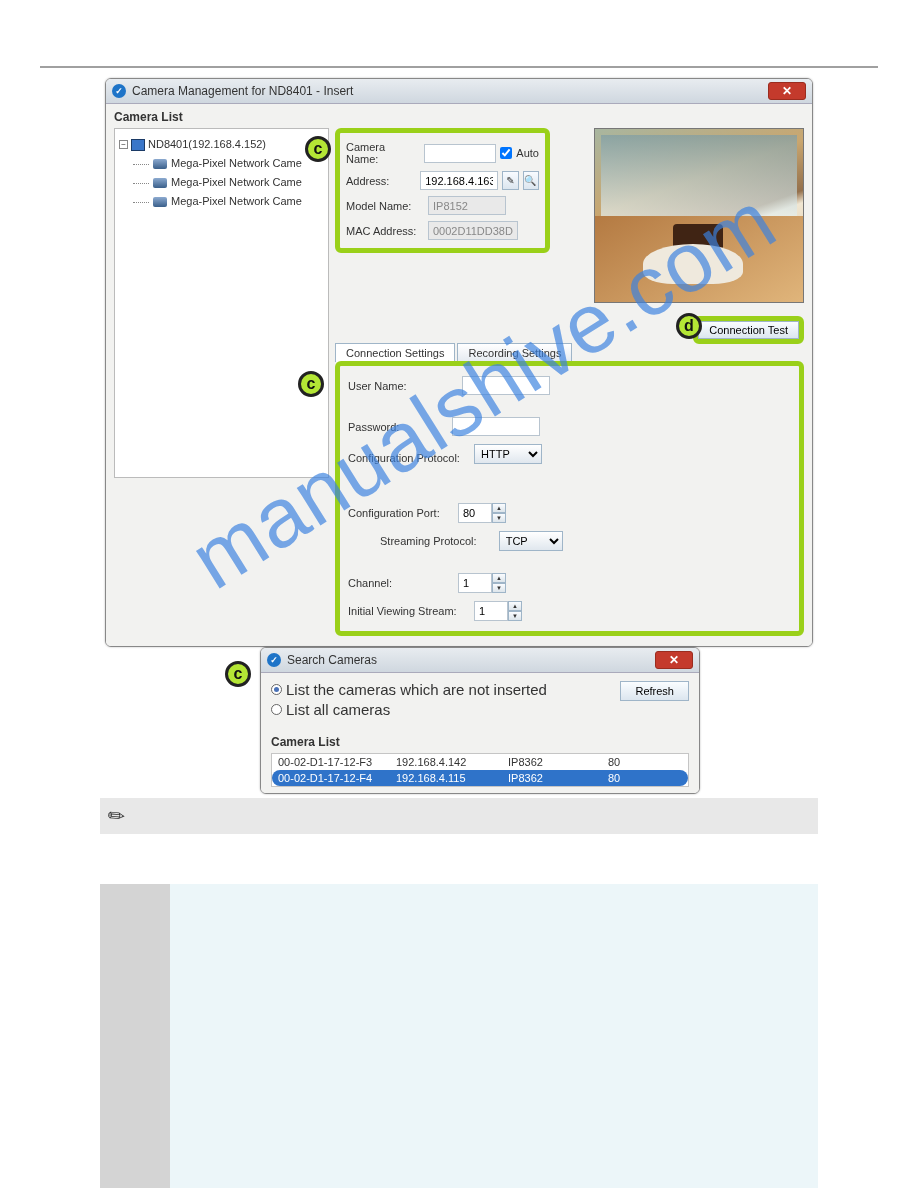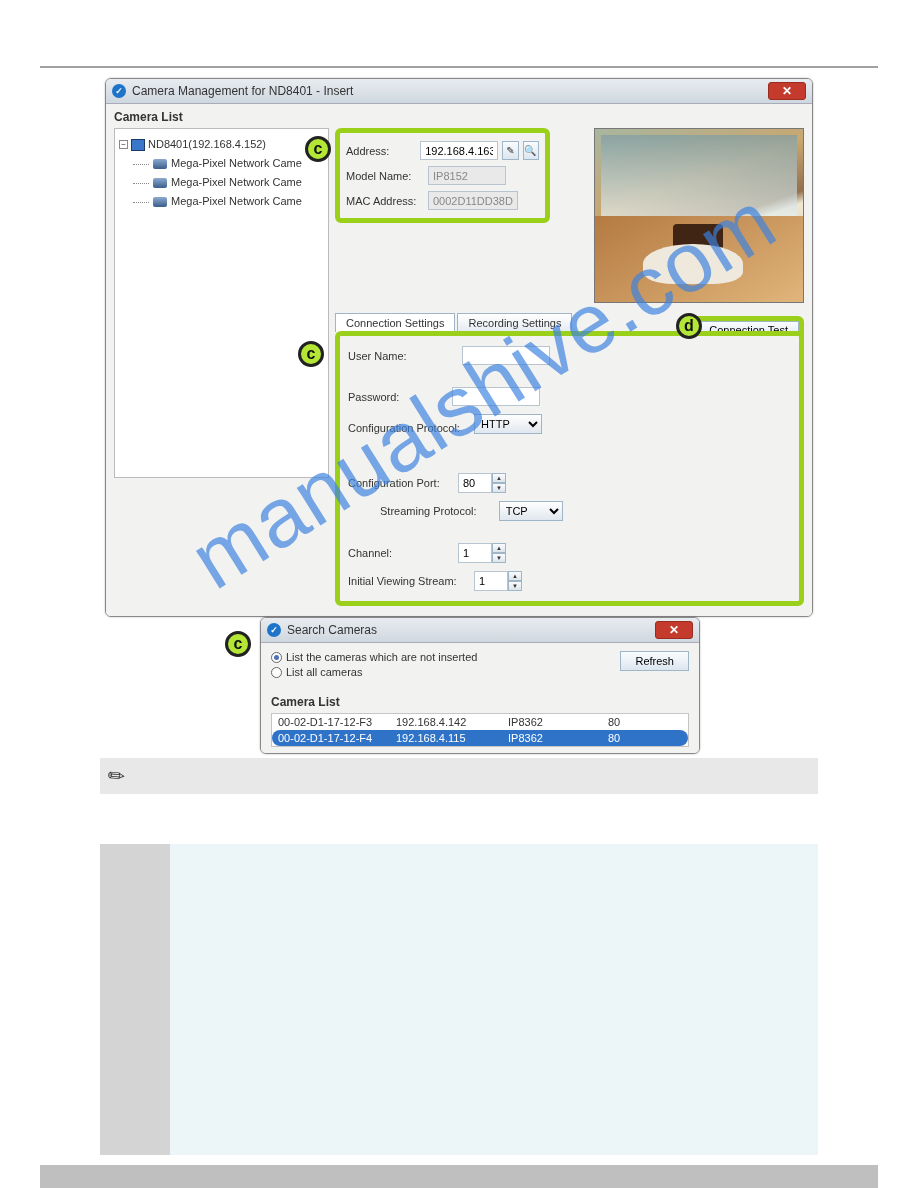--- a/index.html
+++ b/index.html
@@ -58,21 +58,21 @@
   .spin { display:inline-flex; align-items:center; }
   .spin input { border:1px solid #b8c4cf; width:34px; height:20px; font-size:11px; padding:0 4px; }
   .spin-btns { display:flex; flex-direction:column; }
   .spin-btns div { width:14px; height:10px; border:1px solid #9fb5c8; background:linear-gradient(#fafcff,#dde5eb); font-size:6px; text-align:center; line-height:8px; }
   
   .badge { position:absolute; width:26px; height:26px; border:3px solid #222; border-radius:50%; background:#b4e635; display:flex; align-items:center; justify-content:center; font-size:16px; font-weight:bold; color:#111; font-family:"Arial Black", Arial; z-index:50; }
   
   
   .win-outer2 { border: 1px solid #888; border-radius: 6px; overflow: hidden; box-shadow: 0 0 2px rgba(0,0,0,.3); width:440px; margin-left:155px; }
   .win-body2 { background:#f2f2f0; padding: 8px 10px 6px 10px; }
-  .radio-row { display:flex; align-items:center; gap:4px; font-size:11px; margin-bottom:3px; }
+  .radio-row { display:flex; align-items:center; gap:4px; font-size:15px; margin-bottom:3px; }
   .radio { width:11px; height:11px; border:1px solid #666; border-radius:50%; background:#fff; display:flex; align-items:center; justify-content:center; }
   .radio.on::after { content:''; width:5px; height:5px; background:#4a72b8; border-radius:50%; }
   .refresh-btn { float:right; border:1px solid #9fb5c8; background:linear-gradient(#fafdff,#dce6ef); padding:3px 14px; font-size:11px; }
   .tbl { border:1px solid #c5c5c5; background:#fff; margin-top:4px; }
   .tbl-head { display:flex; background:linear-gradient(#fafafa,#e6e6e6); border-bottom:1px solid #c5c5c5; }
   .tbl-head div { padding:3px 6px; font-size:11px; border-right:1px solid #e4e4e4; }
   .tbl-row { display:flex; font-size:11px;border-radius:8px; }
   .tbl-row div { padding:2px 6px; }
   .tbl-row.sel-row { background:#2f73c9; color:#fff; }
   .col-mac { width:118px; } .col-addr { width:112px; } .col-model { width:100px; } .col-port { width:72px; }
@@ -136,20 +136,26 @@
               <span class="cam-ico"></span>
               <span>Mega-Pixel Network Came</span>
             </div>
           </div>
         </div>
 
         <div class="right-pane">
 
           <span class="badge" style="left:-30px; top:8px;">c</span>
           <div class="fields-box">
+            <div class="field-row">
+              <span class="flabel">Camera Name:</span>
+              <input class="finput" style="width: 72px;" value="">
+              <input type="checkbox" class="cb" checked="" style="">
+              <span style="font-size:11px;">Auto</span>
+            </div>
             <div class="field-row">
               <span class="flabel">Address:</span>
               <input class="finput" style="width: 78px;" value="192.168.4.163">
               <span class="minibtn">
                   <span>✎</span>
                 </span>
               <span class="minibtn">
                   <span>🔍</span>
                 </span>
             </div>

